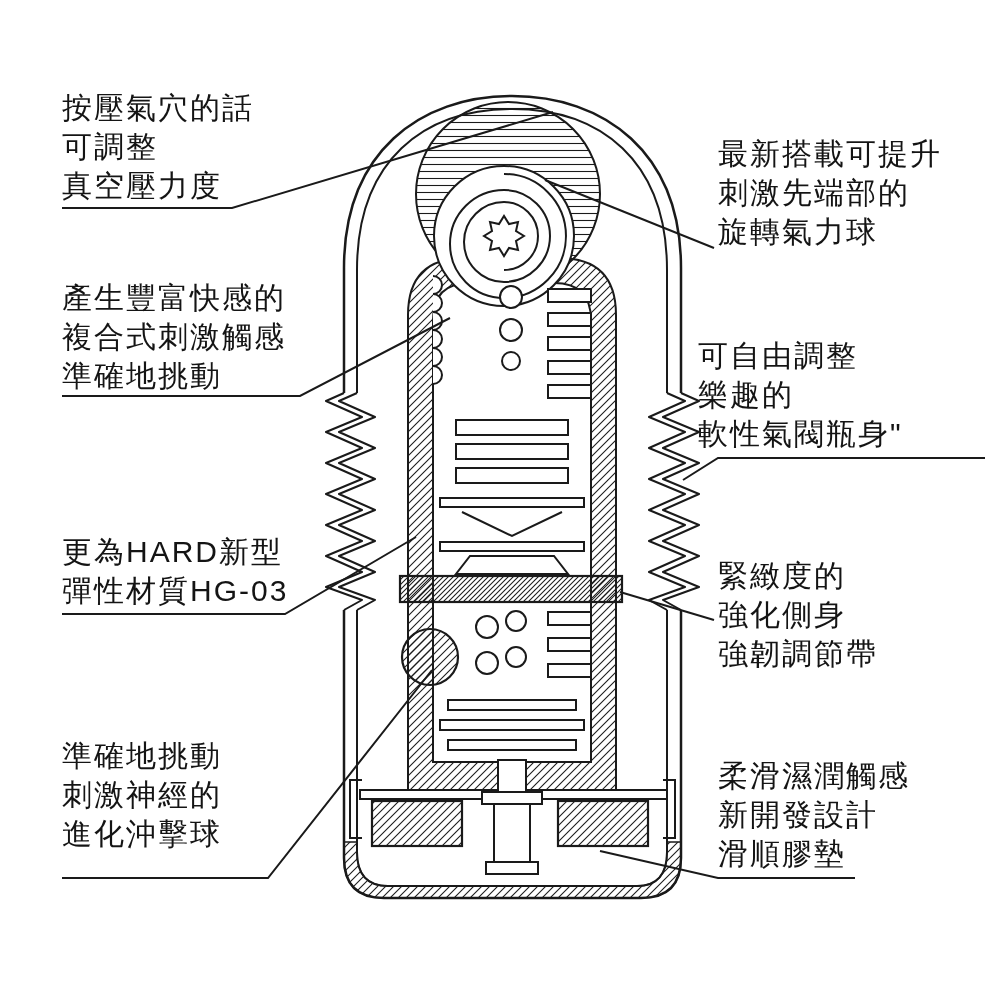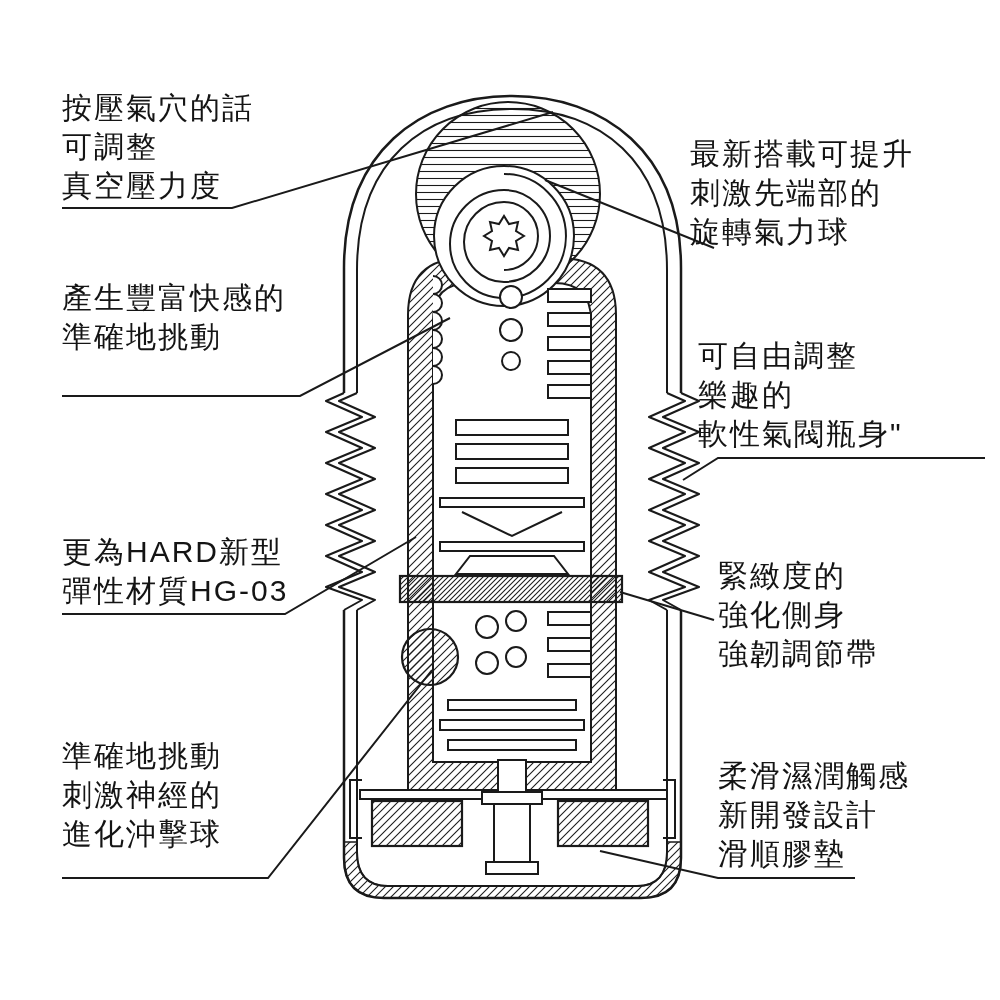--- a/index.html
+++ b/index.html
@@ -125,33 +125,34 @@
     </g>
   </svg>
 
   <div class="label" style="left:62px;top:88px">
     <span>按壓氣穴的話</span>
     <span>可調整</span>
     <span>真空壓力度</span>
   </div>
   <div class="label" style="left:62px;top:278px">
     <span>產生豐富快感的</span>
+    <span>複合式刺激觸感</span>
     <span>準確地挑動</span>
   </div>
   <div class="label" style="left:62px;top:532px">
     <span>更為HARD新型</span>
     <span>彈性材質HG-03</span>
   </div>
   <div class="label" style="left:62px;top:736px">
     <span>準確地挑動</span>
     <span>刺激神經的</span>
     <span>進化沖擊球</span>
   </div>
 
-  <div class="label" style="left:690px;top:134px">
+  <div class="label" style="left:718px;top:134px">
     <span>最新搭載可提升</span>
     <span>刺激先端部的</span>
     <span>旋轉氣力球</span>
   </div>
   <div class="label" style="left:698px;top:336px">
     <span>可自由調整</span>
     <span>樂趣的</span>
     <span>軟性氣閥瓶身"</span>
   </div>
   <div class="label" style="left:718px;top:556px">

